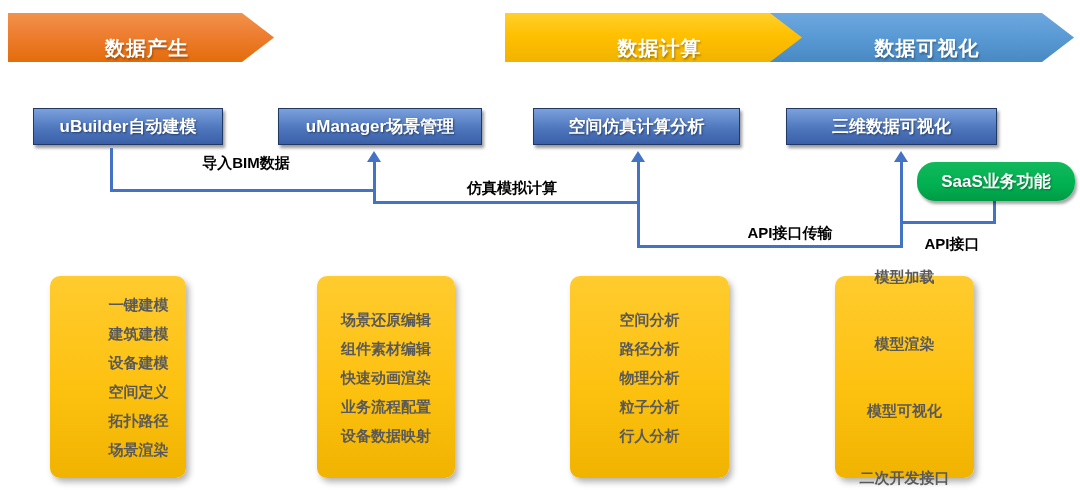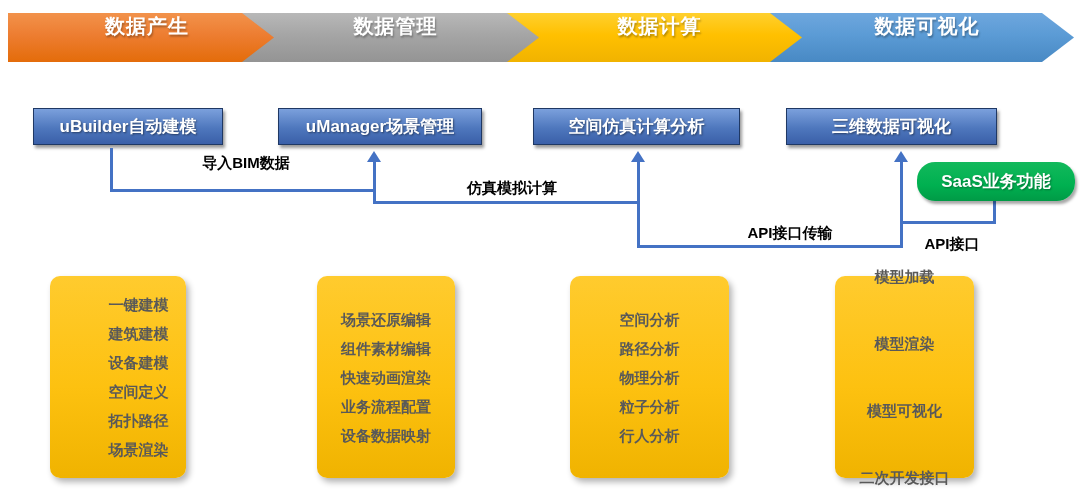--- a/index.html
+++ b/index.html
@@ -12,21 +12,21 @@
     background: #ffffff;
     overflow: hidden;
   }
 
   
   .chevron {
     position: absolute;
     top: 13px;
     height: 49px;
     display: flex;
-    align-items: flex-start;
+    align-items: flex-end;
     justify-content: center;
     padding-left: 26px;
     padding-right: 14px;
     color: #ffffff;
     font-size: 20px;
     font-weight: bold;
     letter-spacing: 1px;
     text-shadow: 1px 2px 2px rgba(0,0,0,0.30);
     clip-path: polygon(0 0, calc(100% - 32px) 0, 100% 50%, calc(100% - 32px) 100%, 0 100%);
     filter: drop-shadow(0 3px 2px rgba(0,0,0,0.35));
@@ -131,23 +131,20 @@
   }
 </style>
 </head>
 <body>
 
 <div class="canvas">
 
   <div class="chevron s1">
     <span>数据产生</span>
   </div>
-  <div class="chevron s2">
-    <span>数据管理</span>
-  </div>
   <div class="chevron s3">
     <span>数据计算</span>
   </div>
   <div class="chevron s4">
     <span>数据可视化</span>
   </div>
 
   <div class="product-box p1">
     <span>uBuilder自动建模</span>
   </div>

